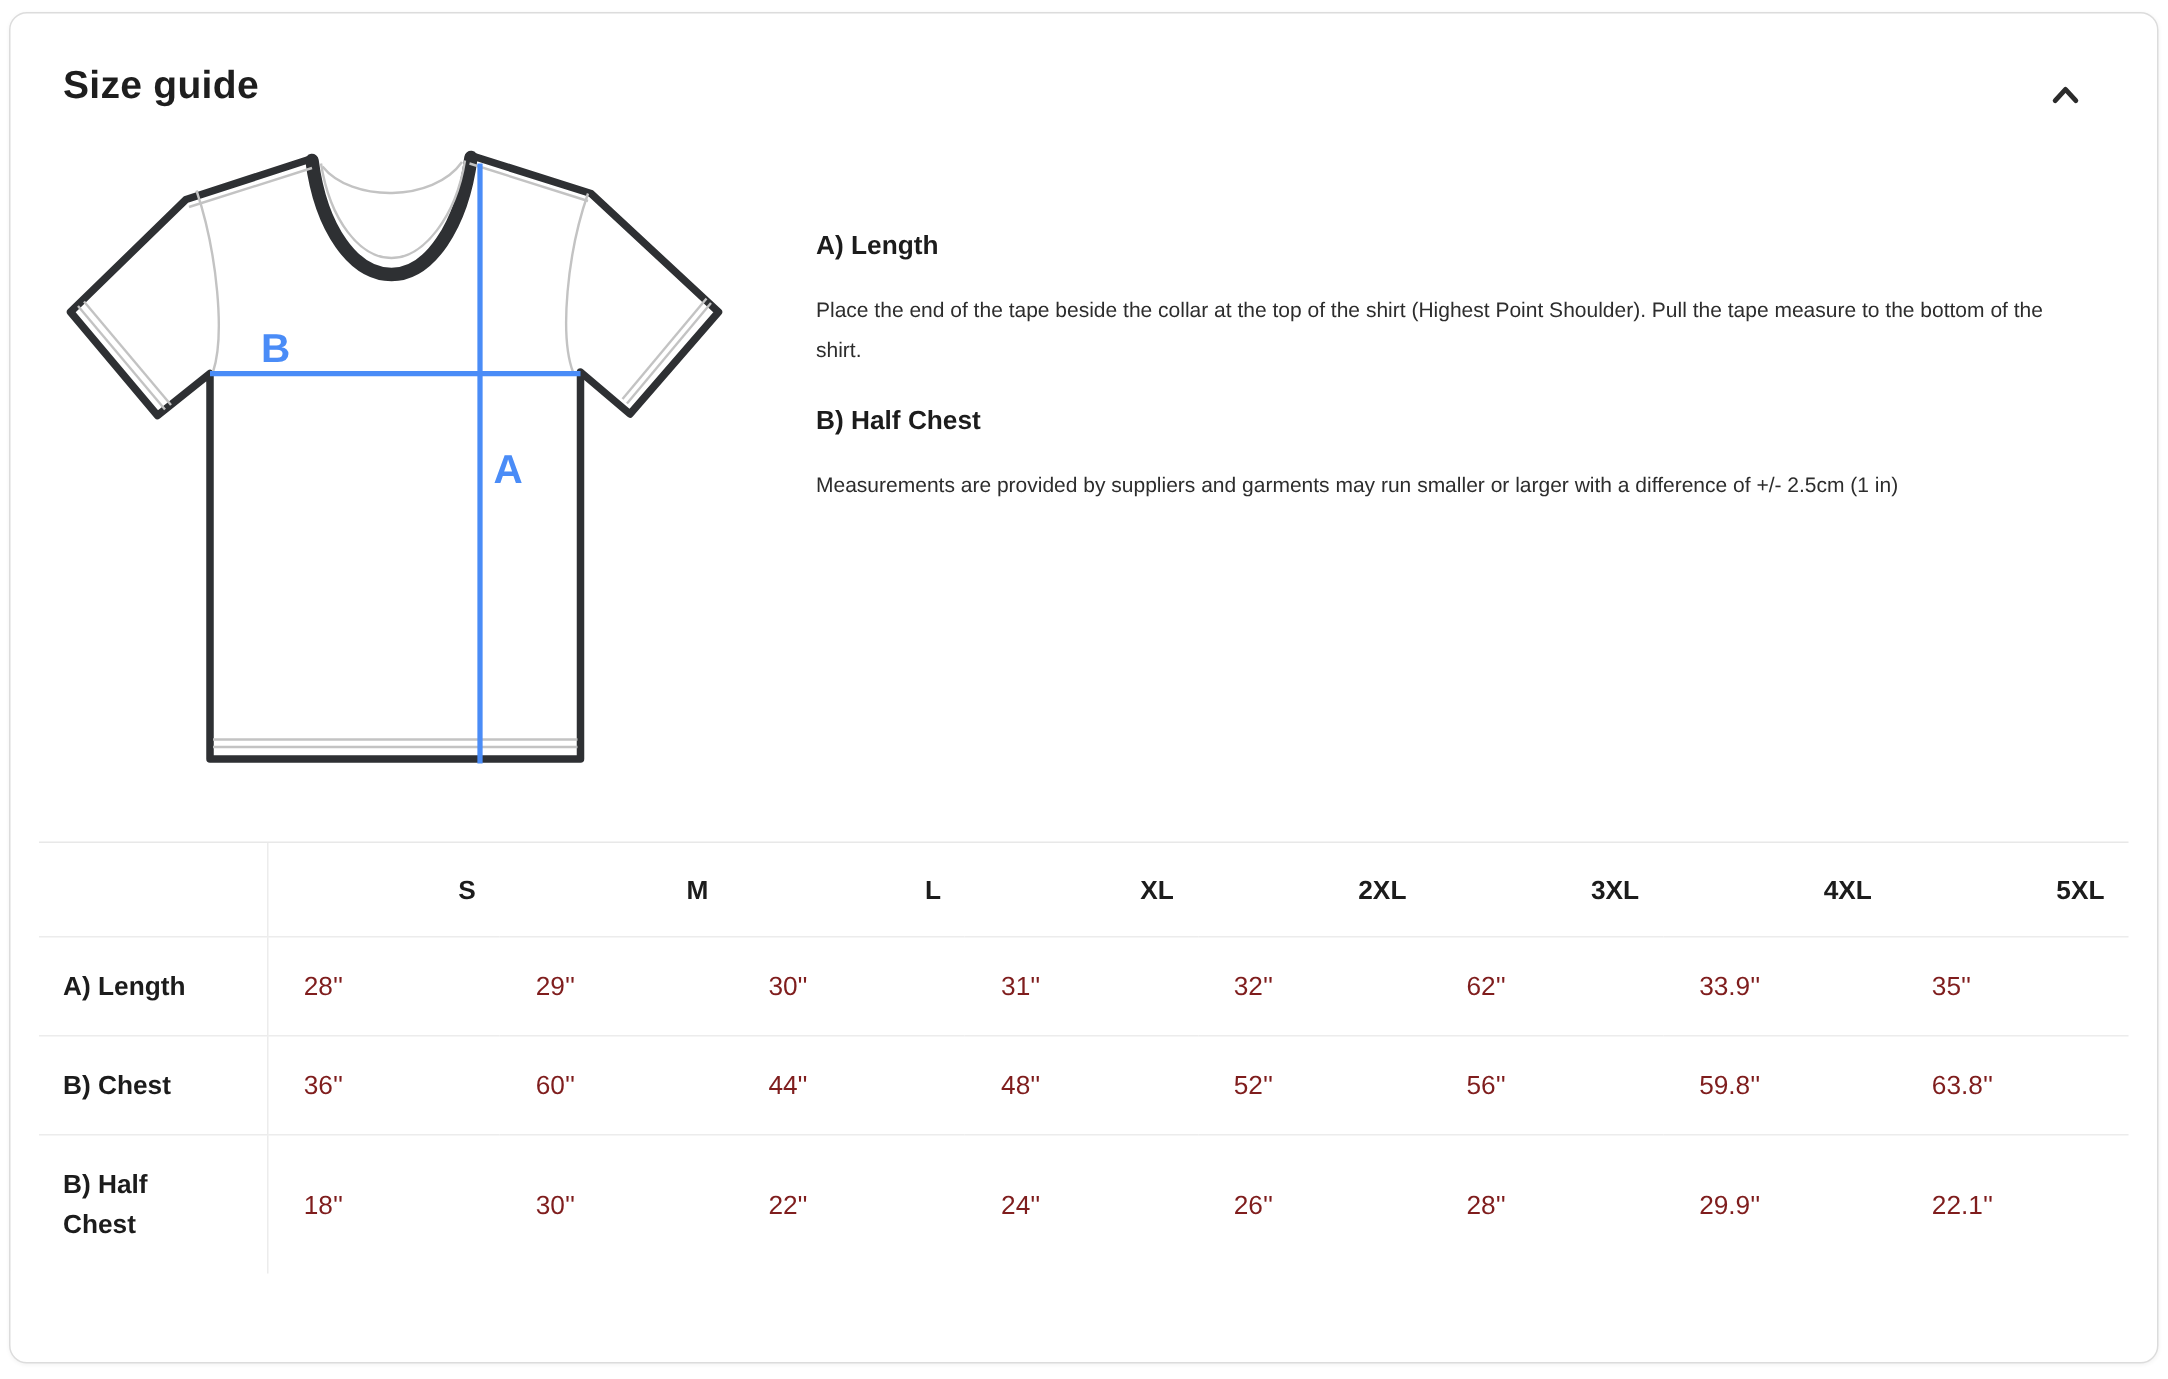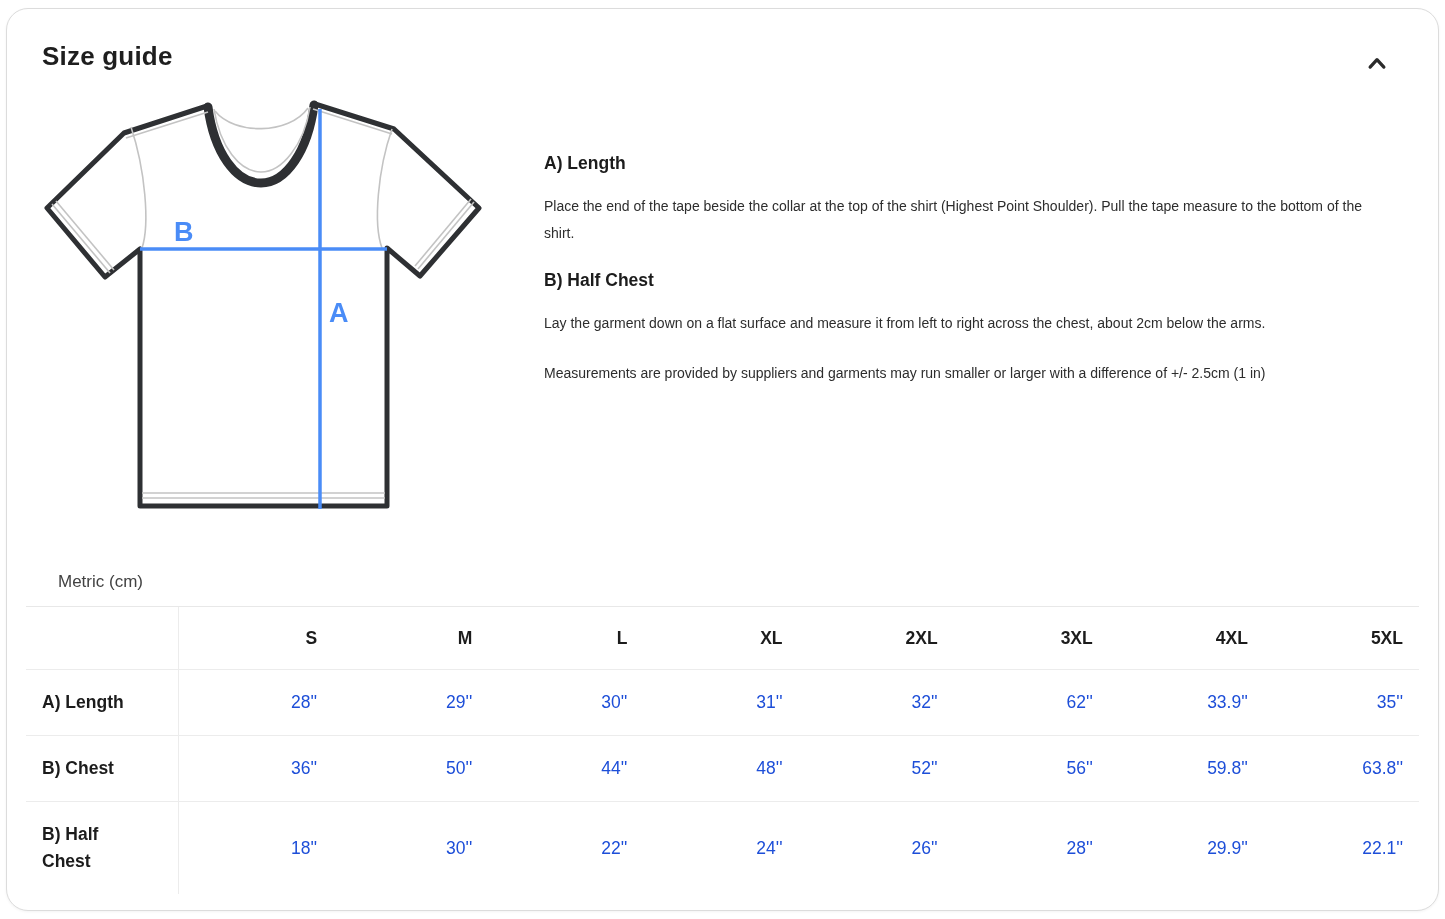--- a/index.html
+++ b/index.html
@@ -9,21 +9,21 @@
     color: #2b2b2b;
     width: 1445px;
     height: 919px;
     overflow: hidden;
   }
   .card {
     margin: 8px 6px;
     min-height: 901px;
     background: #fff;
     border: 1px solid #dcdcdc;
-    border-radius: 22px;
+    border-radius: 12px;
     box-shadow: 0 1px 3px rgba(0,0,0,0.05);
     overflow: hidden;
   }
   
   .card-header {
     display: flex;
     align-items: flex-start;
     justify-content: space-between;
     padding: 32px 42px 0 35px;
   }
@@ -110,22 +110,22 @@
   thead th {
     font-weight: 700;
     color: #1c1c1c;
     text-align: right;
     padding-top: 21px;
     padding-bottom: 20px;
     border-bottom: 1px solid #ececec;
   }
   thead th.corner { border-bottom: 1px solid #ececec; }
   tbody td {
-    text-align: right;
-    color: #1d4ed8;
+    text-align: left;
+    color: #7f1d1d;
     padding-left: 24px;
   }
   tbody th.row-label {
     text-align: left;
     font-weight: 700;
     color: #1c1c1c;
     line-height: 27px;
   }
   tbody th.row-label span { display: inline-block; max-width: 96px; }
   tbody tr:not(:last-child) th,
@@ -183,28 +183,26 @@
         <line x1="98" y1="160" x2="345" y2="160" stroke="#4a8cf7" stroke-width="3.5"></line>
         <text x="132" y="152" fill="#4a8cf7">B</text>
         <text x="287" y="233" fill="#4a8cf7">A</text>
       </svg>
     </div>
 
     <div class="instructions">
       <h3>A) Length</h3>
       <p>Place the end of the tape beside the collar at the top of the shirt (Highest Point Shoulder). Pull the tape measure to the bottom of the shirt.</p>
       <h3>B) Half Chest</h3>
-      <p>Lay the garment down on a flat surface and measure it from left to right across the chest, about 2cm below the arms.</p>
       <p class="note">Measurements are provided by suppliers and garments may run smaller or larger with a difference of +/- 2.5cm (1 in)</p>
     </div>
 
   </div>
 
   <div class="tabs">
-      <button class="tab">Metric (cm)</button>
     </div>
 
   <div class="size-table-wrap">
     <table>
       <colgroup id="table-cols">
           <col style="width:152px">
           <col>
           <col>
           <col>
           <col>
@@ -234,21 +232,21 @@
             <td>30''</td>
             <td>31''</td>
             <td>32''</td>
             <td>62''</td>
             <td>33.9''</td>
             <td>35''</td>
           </tr>
           <tr>
             <th class="row-label first-col-border"><span>B) Chest</span></th>
             <td>36''</td>
-            <td>50''</td>
+            <td>60''</td>
             <td>44''</td>
             <td>48''</td>
             <td>52''</td>
             <td>56''</td>
             <td>59.8''</td>
             <td>63.8''</td>
           </tr>
           <tr>
             <th class="row-label first-col-border"><span>B) Half Chest</span></th>
             <td>18''</td>

